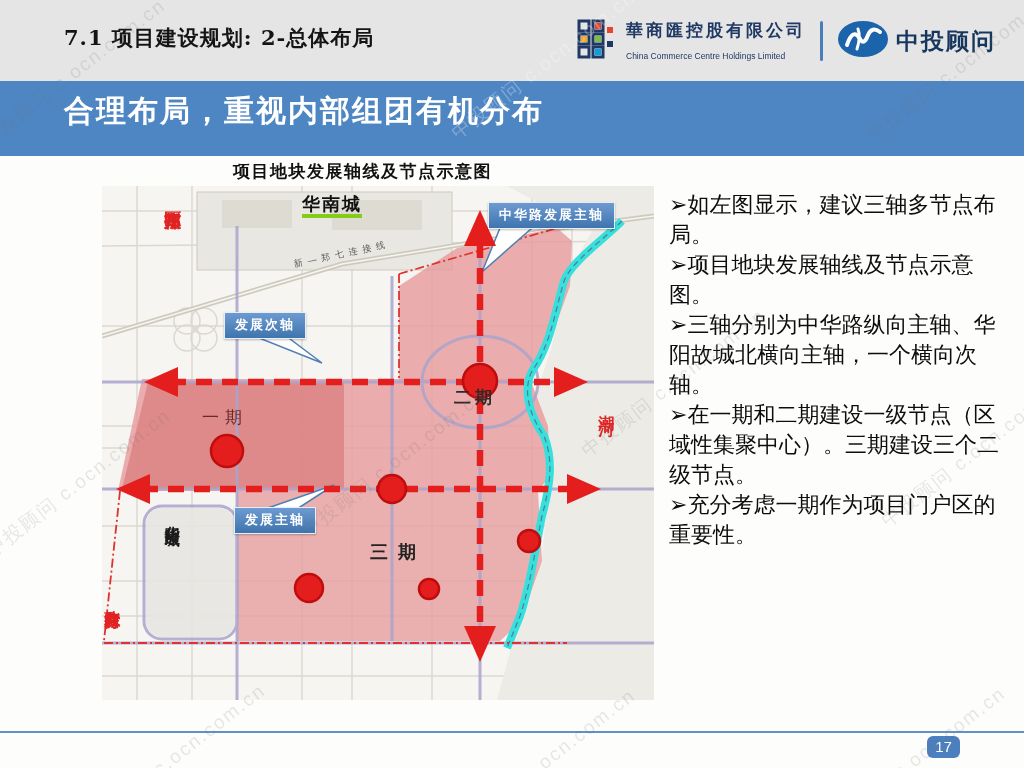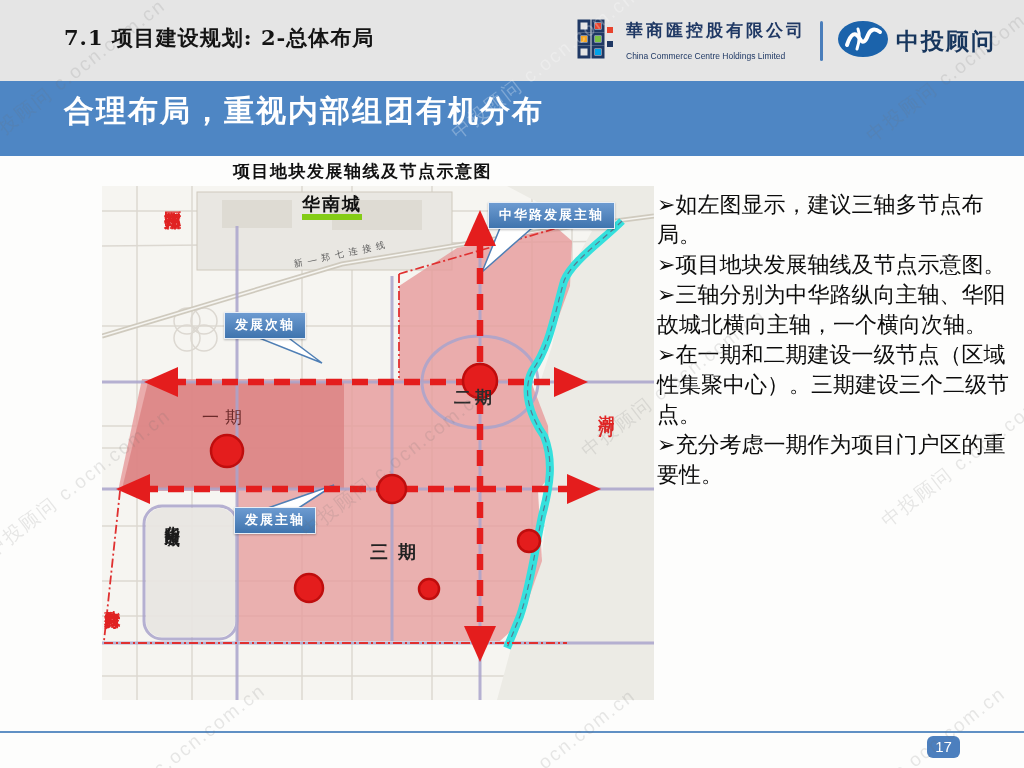--- a/index.html
+++ b/index.html
@@ -31,42 +31,42 @@
   }
   
   .map-caption {
     position:absolute; left:233px; top:160px; font-size:17px; font-weight:700;
     color:#111; letter-spacing:1.5px;
   }
   
   .map-panel { position:absolute; left:102px; top:186px; width:552px; height:514px; background:#f6f5f1; }
   .map-panel svg { position:absolute; left:0; top:0; }
   .map-label { position:absolute; line-height:1.08; }
-  .lbl-huanancheng { left:200px; top:8px; font-size:18px; font-weight:700; color:#111; border-bottom:6px solid #84cc16; padding-bottom:1px; letter-spacing:2px;}
+  .lbl-huanancheng { left:200px; top:8px; font-size:18px; font-weight:700; color:#111; border-bottom:4px solid #84cc16; padding-bottom:1px; letter-spacing:2px;}
   .vtext { writing-mode:vertical-rl; text-orientation:upright; }
   .lbl-tozhengzhou { left:62px; top:12px; font-size:17px; font-weight:700; color:#e02323; }
   .lbl-toxinzheng { left:2px; top:412px; font-size:16px; font-weight:700; color:#e02323; }
   .lbl-chaohe { left:496px; top:216px; font-size:16px; font-weight:700; color:#e02323; letter-spacing:6px;}
   .lbl-phase1 { left:100px; top:222px; font-size:17px; font-weight:400; color:#6b2a2a; letter-spacing:6px;}
   .lbl-phase2 { left:352px; top:202px; font-size:17px; font-weight:700; color:#2b2b2b; letter-spacing:4px;}
   .lbl-phase3 { left:268px; top:356px; font-size:18px; font-weight:700; color:#222; letter-spacing:10px;}
   .lbl-huayang { left:62px; top:328px; font-size:15px; font-weight:700; color:#1c1c1c; letter-spacing:2px;}
   .lbl-road { left:192px; top:74px; font-size:9px; color:#5a5a5a; letter-spacing:5px; transform:rotate(-12deg); transform-origin:left center; font-family:"Liberation Sans", sans-serif;}
   .callout {
     position:absolute; background:linear-gradient(180deg,#6d9bd1 0%,#3f74ae 100%);
     border:1px solid #e8eef6; color:#fff; font-size:13px; font-weight:700;
     padding:3px 10px 4px; letter-spacing:2px; white-space:nowrap;
     font-family:"Liberation Sans", sans-serif; box-shadow:0 1px 2px rgba(0,0,0,.25);
   }
   .callout-1 { left:386px; top:16px; }
   .callout-2 { left:122px; top:126px; }
   .callout-3 { left:132px; top:321px; }
   
   .bullets { position:absolute; left:657px; top:190px; width:358px; }
-  .bullets p { font-size:22px; line-height:30px; color:#0d0d0d; font-family:"DejaVu Serif", serif; }
+  .bullets p { font-size:22px; line-height:30px; color:#0d0d0d; font-family:"DejaVu Serif", serif;margin-left:12px; }
   
   .footer-line { position:absolute; left:0; top:731px; width:1024px; height:2px; background:#6090c4; }
   .page-badge {
     position:absolute; left:927px; top:736px; width:33px; height:22px; background:#4c7fbe;
     color:#fff; font-size:15px; text-align:center; line-height:22px; border-radius:6px;
     font-family:"Liberation Sans", sans-serif;
   }
   
   .wm {
     position:absolute; transform:rotate(-38deg); font-size:19px; letter-spacing:2px;

